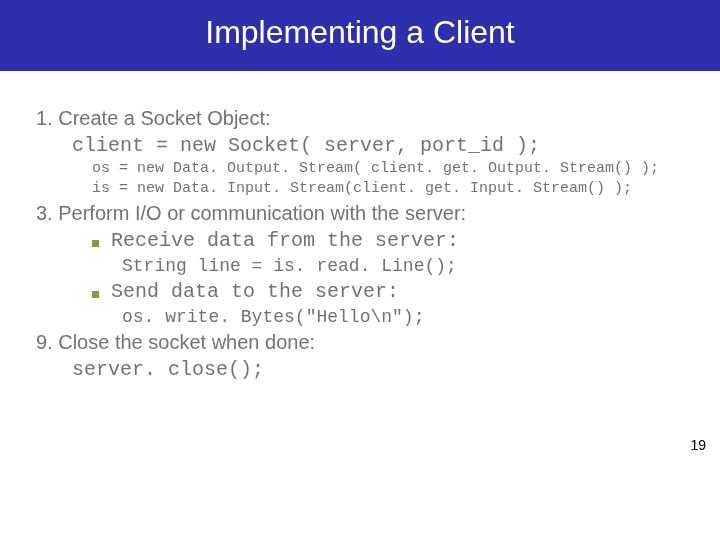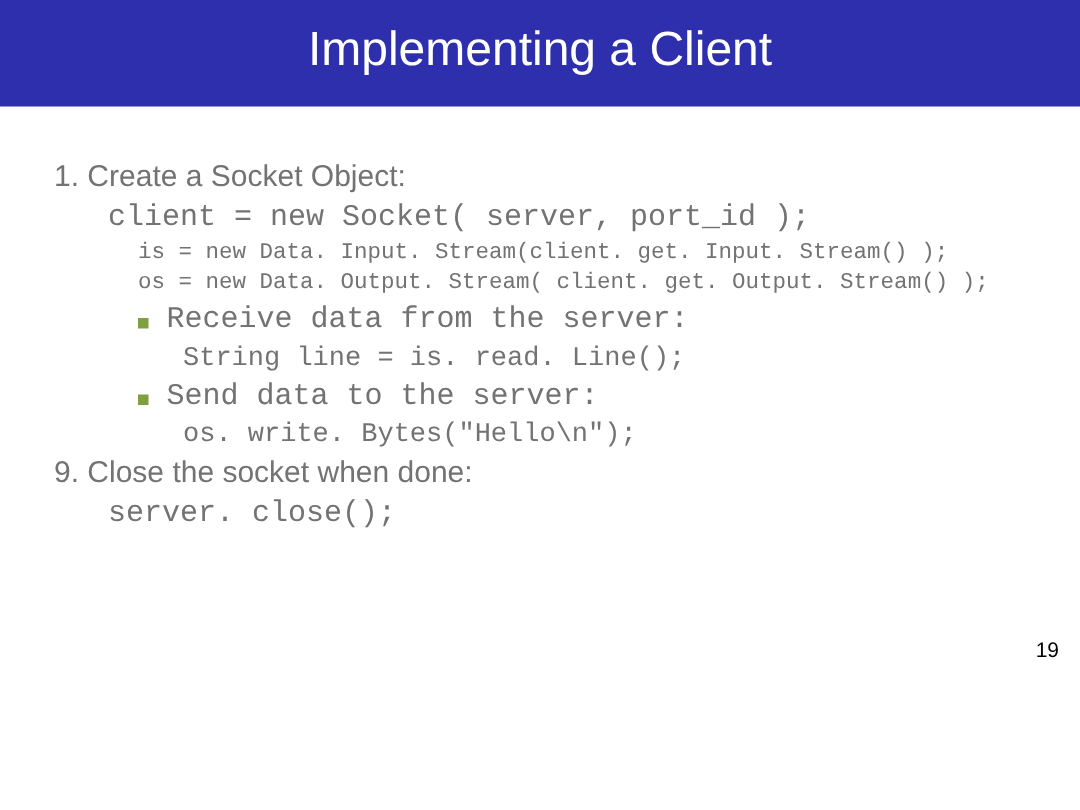--- a/index.html
+++ b/index.html
@@ -56,40 +56,41 @@
     position: relative;
     top: 1px;
   }
   .bullet-code {
     font-size: 18px;
     padding-left: 86px;
   }
   .page-num {
     position: absolute;
     right: 14px;
-    bottom: 18px;
+    bottom: 6px;
     font-size: 14px;
     color: #000;
   }
 </style>
 </head>
 <body>
 
 <div class="slide">
 
   <div class="title-bar">Implementing a Client</div>
 
   <div class="body">
 
     <div>1. Create a Socket Object:</div>
     <div class="mono code-indent">client = new Socket( server, port_id );</div>
 
+    <div class="mono sub-code">os = new Data. Output. Stream( client. get. Output. Stream() );</div>
     <div class="mono sub-code">is = new Data. Input. Stream(client. get. Input. Stream() );</div>
-    <div class="mono sub-code">os = new Data. Output. Stream( client. get. Output. Stream() );</div>
 
+    <div>3. Perform I/O or communication with the server:</div>
 
     <div class="bullet-row">
       <span class="bullet-mark"></span>
       <span class="mono">Receive data from the server:</span>
     </div>
     <div class="mono bullet-code">String line = is. read. Line();</div>
 
     <div class="bullet-row">
       <span class="bullet-mark"></span>
       <span class="mono">Send data to the server:</span>

